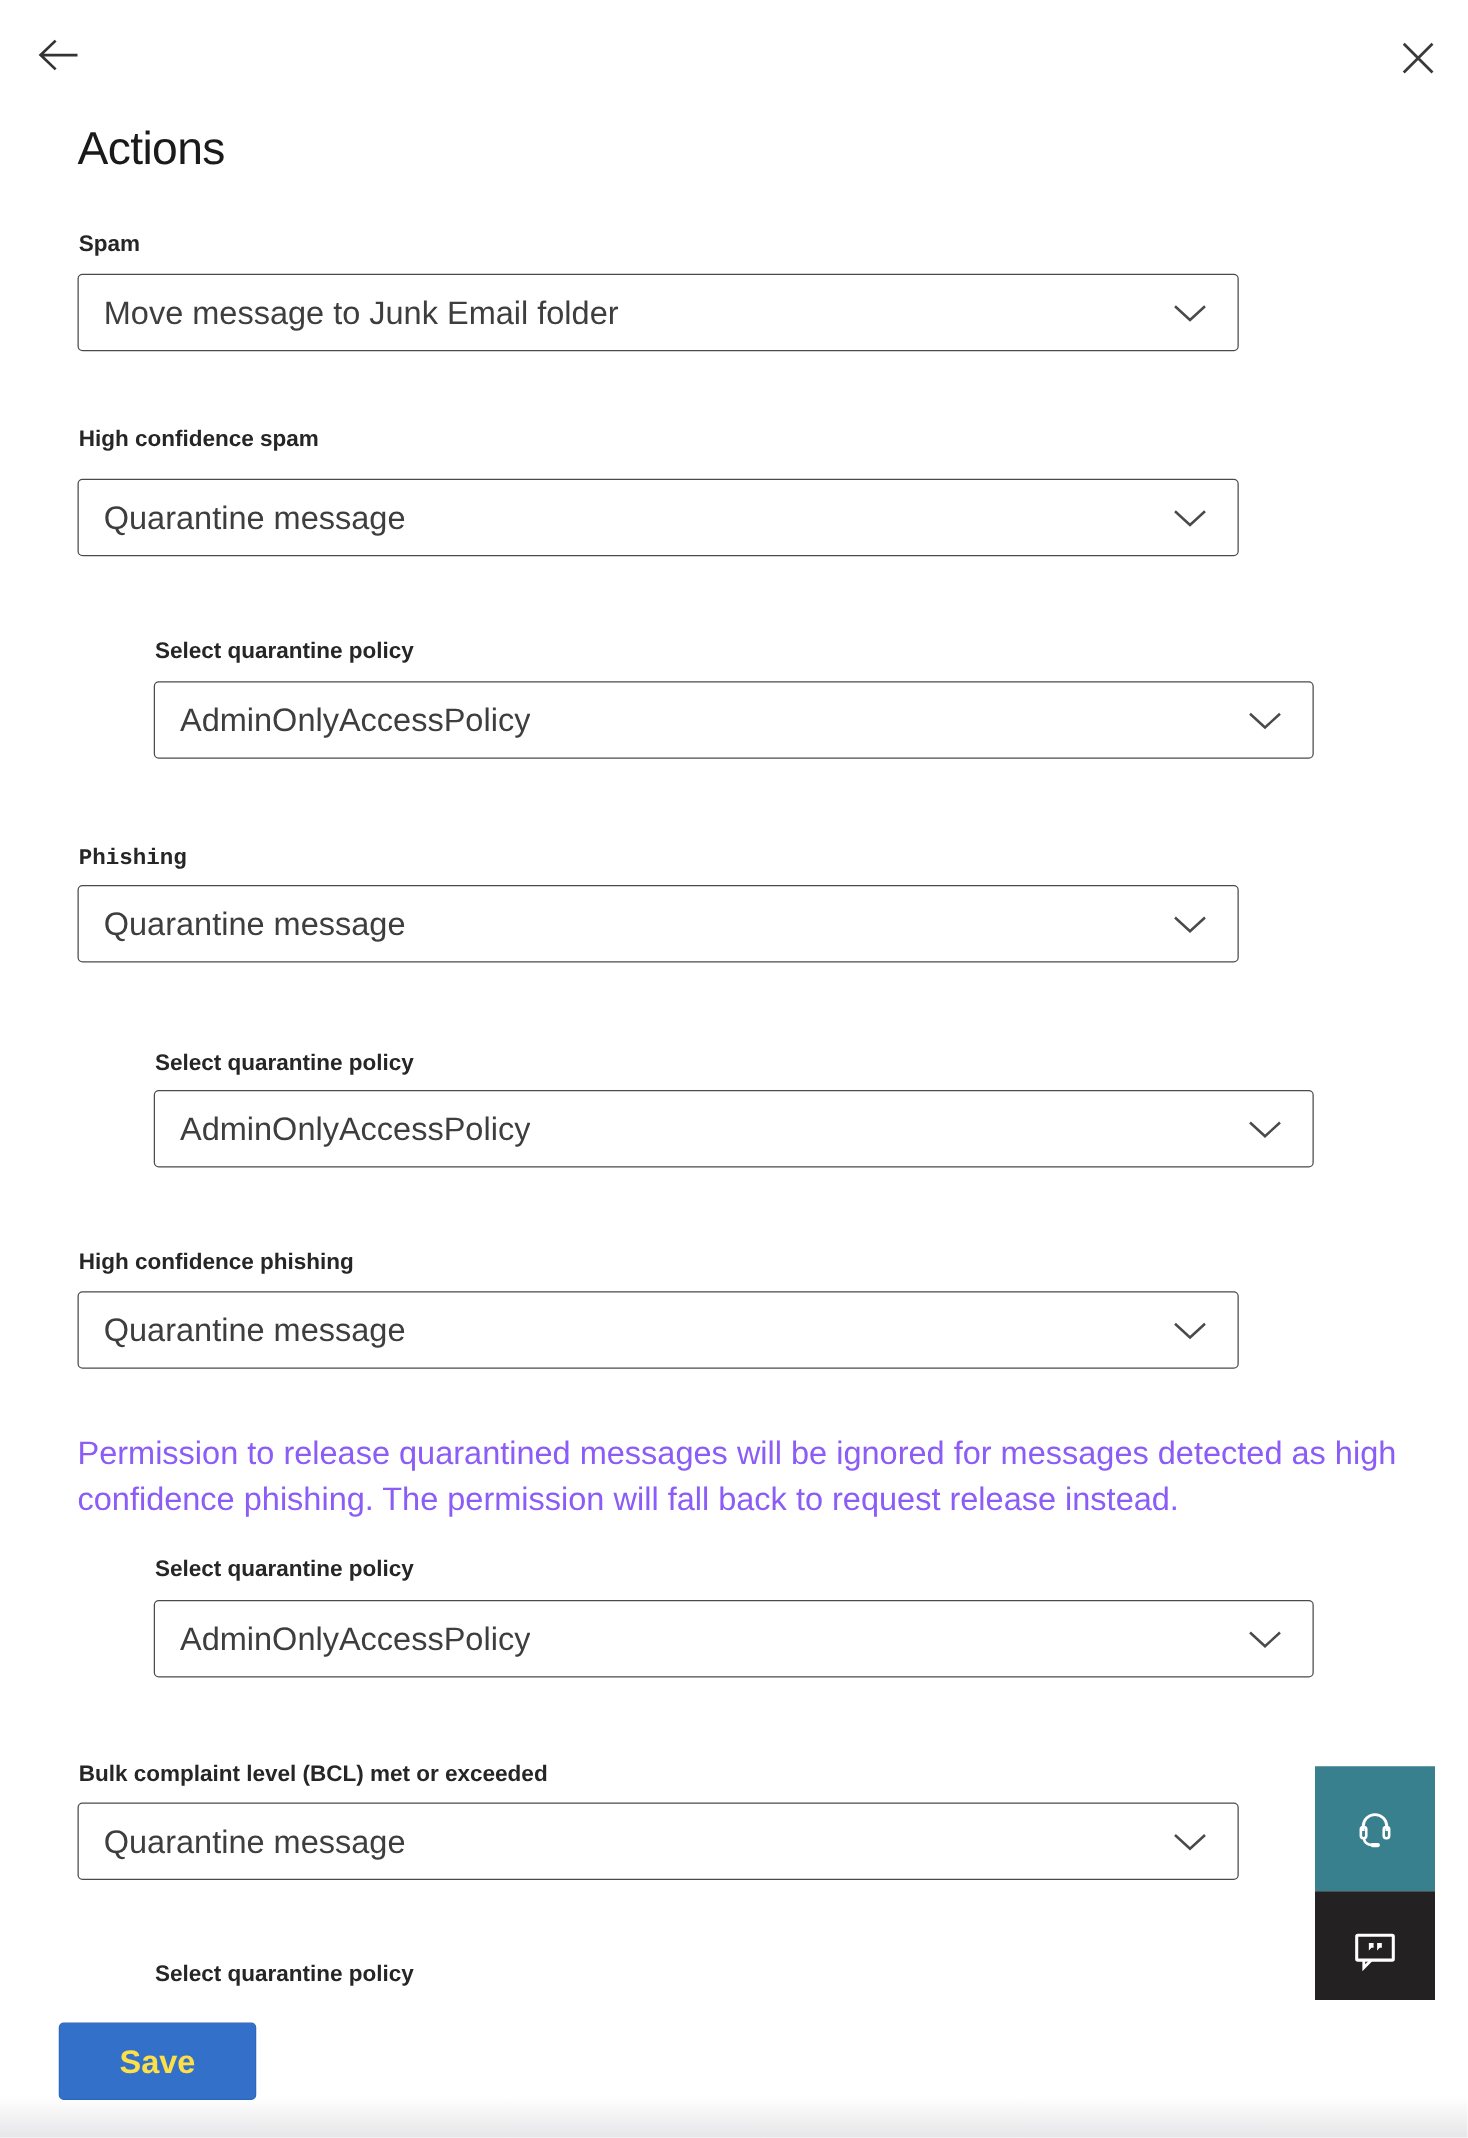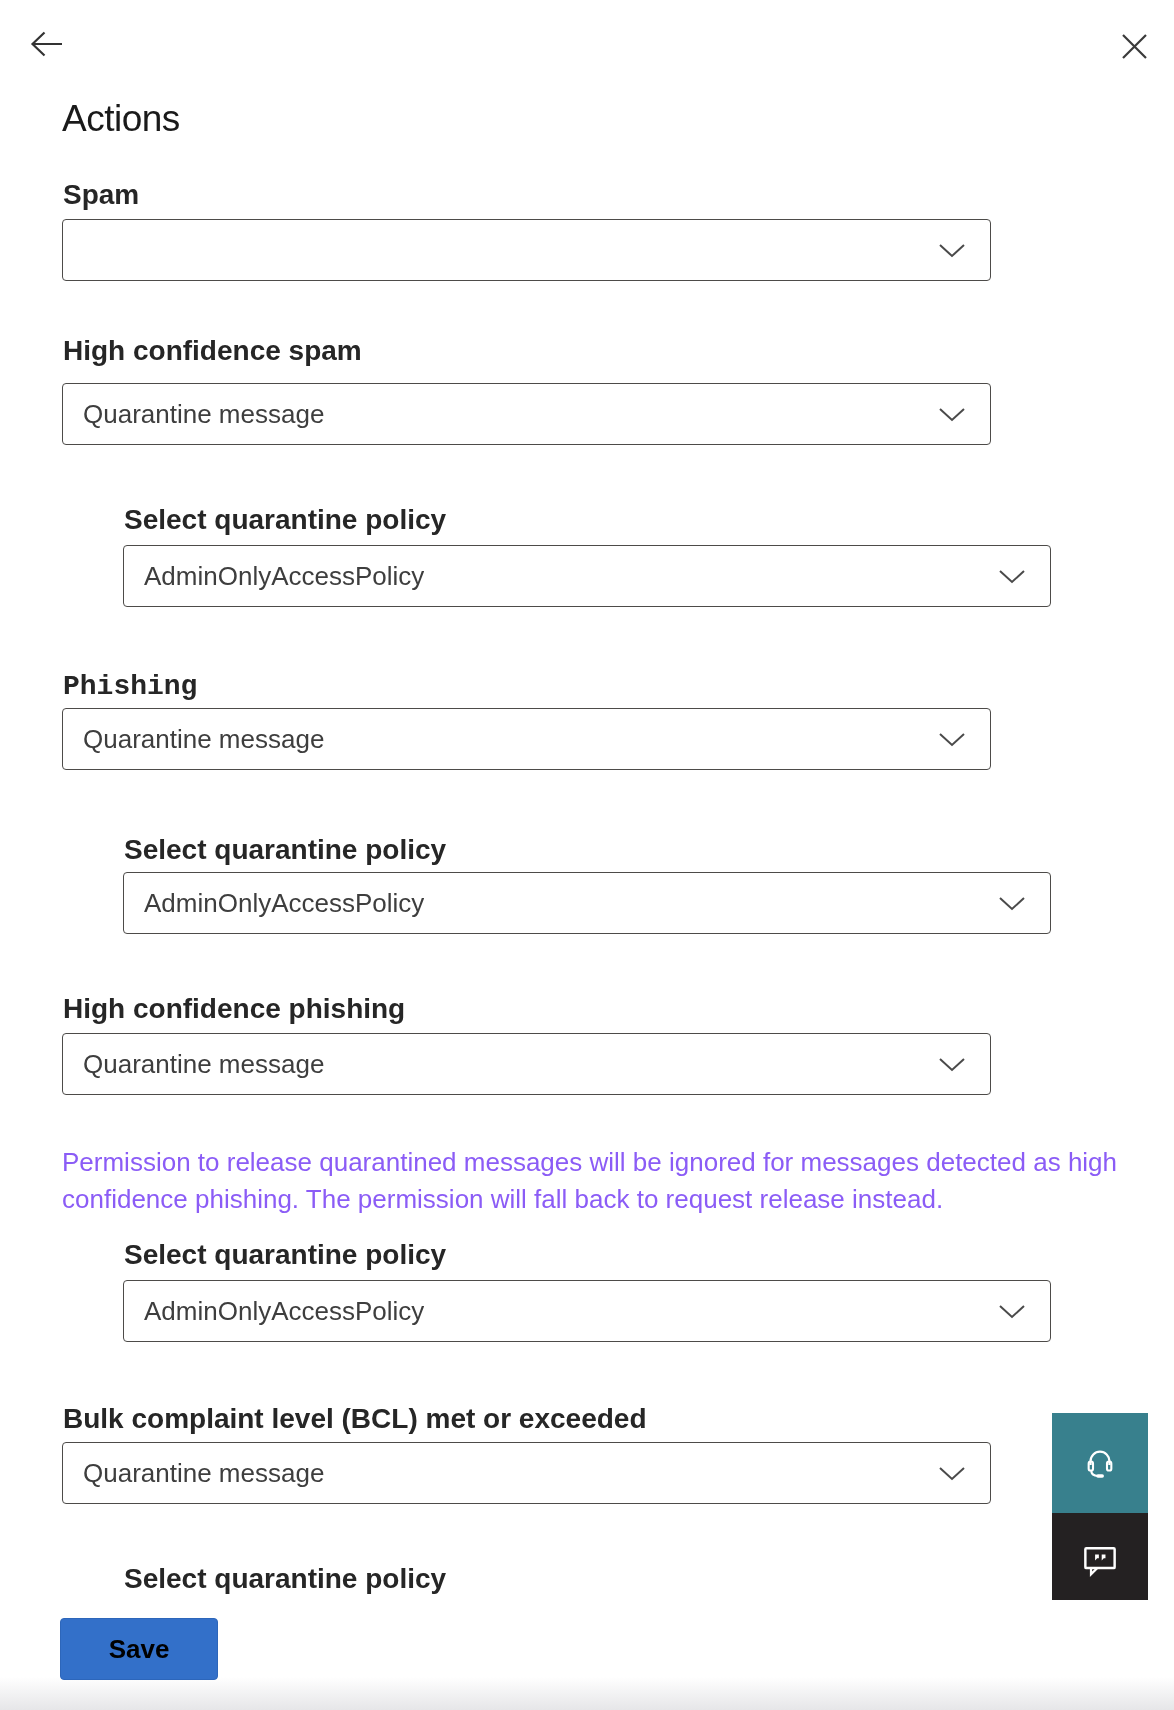--- a/index.html
+++ b/index.html
@@ -11,21 +11,21 @@
   }
   .icon-btn{
     position:absolute;background:transparent;border:none;padding:0;margin:0;
     cursor:pointer;display:flex;align-items:center;justify-content:center;
   }
   .page-title{
     position:absolute;left:62px;top:98px;margin:0;
     font-size:37px;font-weight:400;color:#1a1a1a;letter-spacing:-0.5px;
   }
   .fld-label{
-    position:absolute;font-size:28px;font-weight:600;color:#262626;line-height:30px;white-space:nowrap;
+    position:absolute;font-size:18px;font-weight:600;color:#262626;line-height:30px;white-space:nowrap;
   }
   .select{
     position:absolute;height:62px;box-sizing:border-box;background:#fff;
     border:1.5px solid #4d4b49;border-radius:4px;
     display:flex;align-items:center;padding:0 60px 0 20px;cursor:pointer;
   }
   .select .sel-text{
     font-size:26px;color:#3e3e3e;white-space:nowrap;overflow:hidden;text-overflow:ellipsis;
   }
   .select .chev{
@@ -40,21 +40,21 @@
     position:absolute;left:0;top:1600px;width:1174px;height:110px;
     background:linear-gradient(180deg,#ffffff 0%,#ffffff 70%,#e6e6e8 100%);
   }
   .btn{
     position:absolute;top:18px;height:62px;box-sizing:border-box;
     font-family:"Liberation Sans", sans-serif;
     font-size:26px;font-weight:600;border-radius:4px;cursor:pointer;
     display:flex;align-items:center;justify-content:center;
   }
   .btn-primary{
-    left:47px;width:158px;background:#3370c9;border:1px solid #2d66ba;color:#000000;margin-left:13px;
+    left:47px;width:158px;background:#3370c9;border:1px solid #2d66ba;color:#fde047;
   }
   .btn-secondary{
     left:230px;width:167px;background:linear-gradient(180deg,#efefef,#e6e6e6);
     border:2px solid #949494;color:#2e2e2e;
   }
   .side-widget{
     position:absolute;left:1052px;width:96px;border:none;margin:0;padding:0;
     display:flex;align-items:center;justify-content:center;cursor:pointer;
   }
   .widget-help{top:1413px;height:100px;background:#38808d;}
@@ -76,20 +76,21 @@
     <svg width="27" height="27" viewBox="0 0 27 27" fill="none">
       <path d="M2 2 L25 25 M25 2 L2 25" stroke="#3a3a3a" stroke-width="2.2"></path>
     </svg>
   </span>
 </button>
 
 <h1 class="page-title">Actions</h1>
 
 <div class="fld-label" style="left:63px;top:180px;">Spam</div>
 <div class="select" style="left:62px;top:219px;width:929px;">
+  <span class="sel-text">Move message to Junk Email folder</span>
   <span class="chev">
     <svg width="28" height="16" viewBox="0 0 28 16" fill="none">
         <path d="M2 3 L14 14 L26 3" stroke="#4a4a4a" stroke-width="2" fill="none"></path>
       </svg>
   </span>
 </div>
 
 <div class="fld-label" style="left:63px;top:336px;">High confidence spam</div>
 <div class="select" style="left:62px;top:383px;width:929px;">
   <span class="sel-text">Quarantine message</span>

